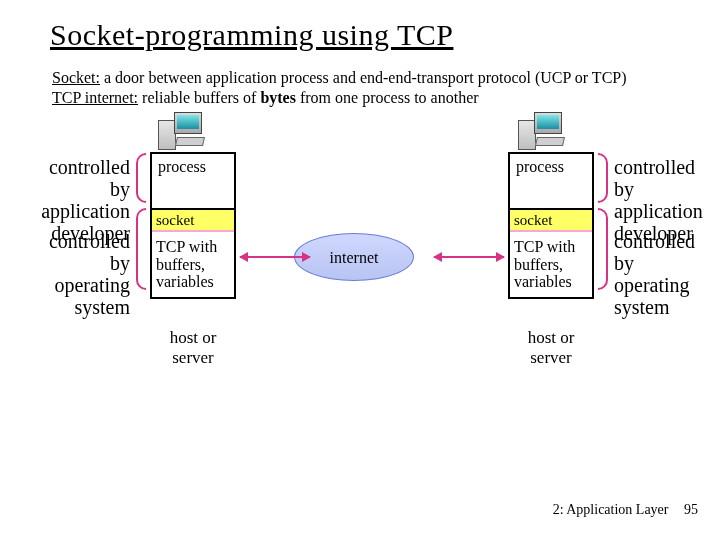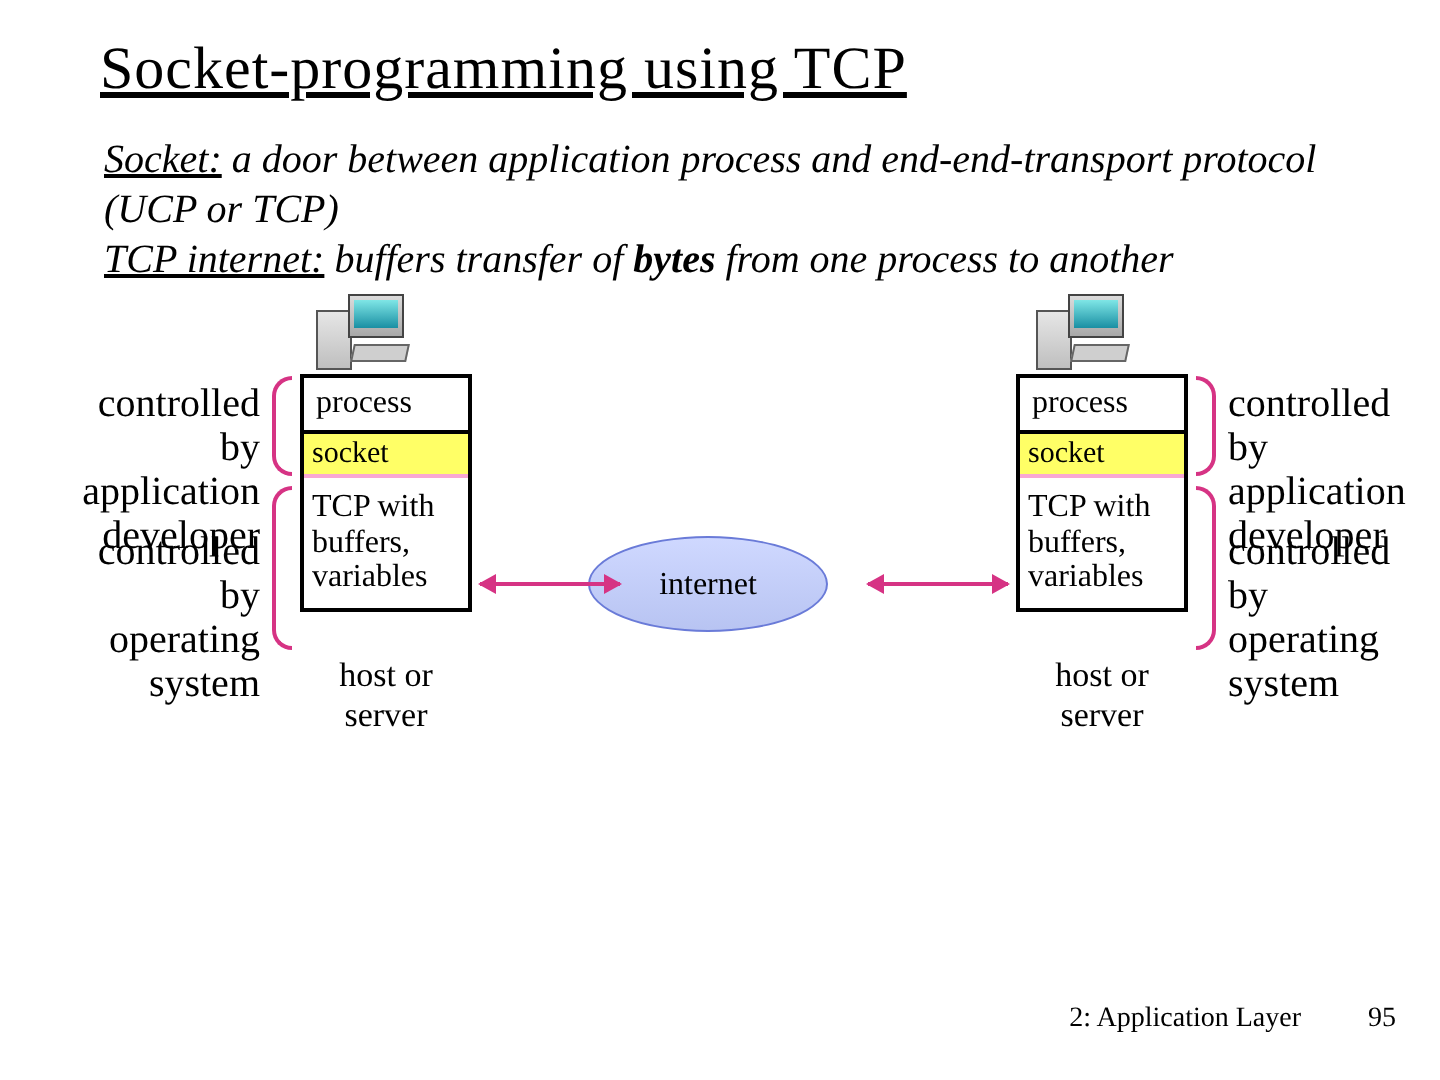--- a/index.html
+++ b/index.html
@@ -13,25 +13,24 @@
     padding: 18px 40px 0 50px;
   }
   .title {
     font-size: 30px;
     text-decoration: underline;
     margin-bottom: 16px;
     font-weight: normal;
     letter-spacing: 0.5px;
   }
   .intro {
-    font-size: 20px;
+    font-size: 16px;
     line-height: 1.25;
     margin-bottom: 30px;
     padding-left: 2px;
-    font-style: italic;
   }
   .u { text-decoration: underline; }
   .b { font-weight: bold; }
 
   .diagram {
     position: relative;
     width: 640px;
     height: 240px;
     margin-top: 10px;
   }
@@ -51,31 +50,33 @@
     text-align: left;
     font-size: 16px;
     line-height: 1.1;
   }
   .process { padding: 4px 6px; }
   .socket  {
     border-top: 2px solid #000;
     background: #ffff66;
     padding: 2px 4px;
     font-size: 15px;
+    margin-top: 28px;
   }
   .tcpbox {
     border-top: 2px solid #f9a8d4;
     padding: 6px 4px;
   }
 
   .hostlabel {
     position: absolute;
     text-align: center;
     font-size: 17px;
     width: 80px;
+    margin-top: 35px;
   }
 
   .internet {
     position: absolute;
     left: 244px;
     top: 95px;
     width: 120px;
     height: 48px;
     border-radius: 50%;
     background: linear-gradient(#cfd8ff, #b8c4f2);
@@ -146,30 +147,30 @@
     border: 1px solid #666;
     transform: skewX(-12deg);
   }
 
   .footer {
     position: absolute;
     right: 22px;
     bottom: 22px;
     font-size: 14px;
   }
-  .footer .pg { margin-left: 30px; }
+  .footer .pg { margin-left: 12px; }
 </style>
 </head>
 <body>
 
 <h1 class="title">Socket-programming using TCP</h1>
 
 <div class="intro">
   <span class="u">Socket:</span><span> a door between application process and end-end-transport protocol (UCP or TCP)</span><br>
-  <span class="u">TCP internet:</span><span> buffers transfer of </span><span class="b">bytes</span><span> from one process to another</span>
+  <span class="u">TCP internet:</span><span> reliable buffers of </span><span class="b">bytes</span><span> from one process to another</span>
 </div>
 
 <div class="diagram">
 
   <div class="side-label left" style="left:-20px; top:18px;">controlled by application developer</div>
   <div class="side-label left" style="left:-20px; top:92px;">controlled by operating system</div>
 
   <div class="brace" style="left:86px; top:15px; height:50px;"></div>
   <div class="brace" style="left:86px; top:70px; height:82px;"></div>
 

